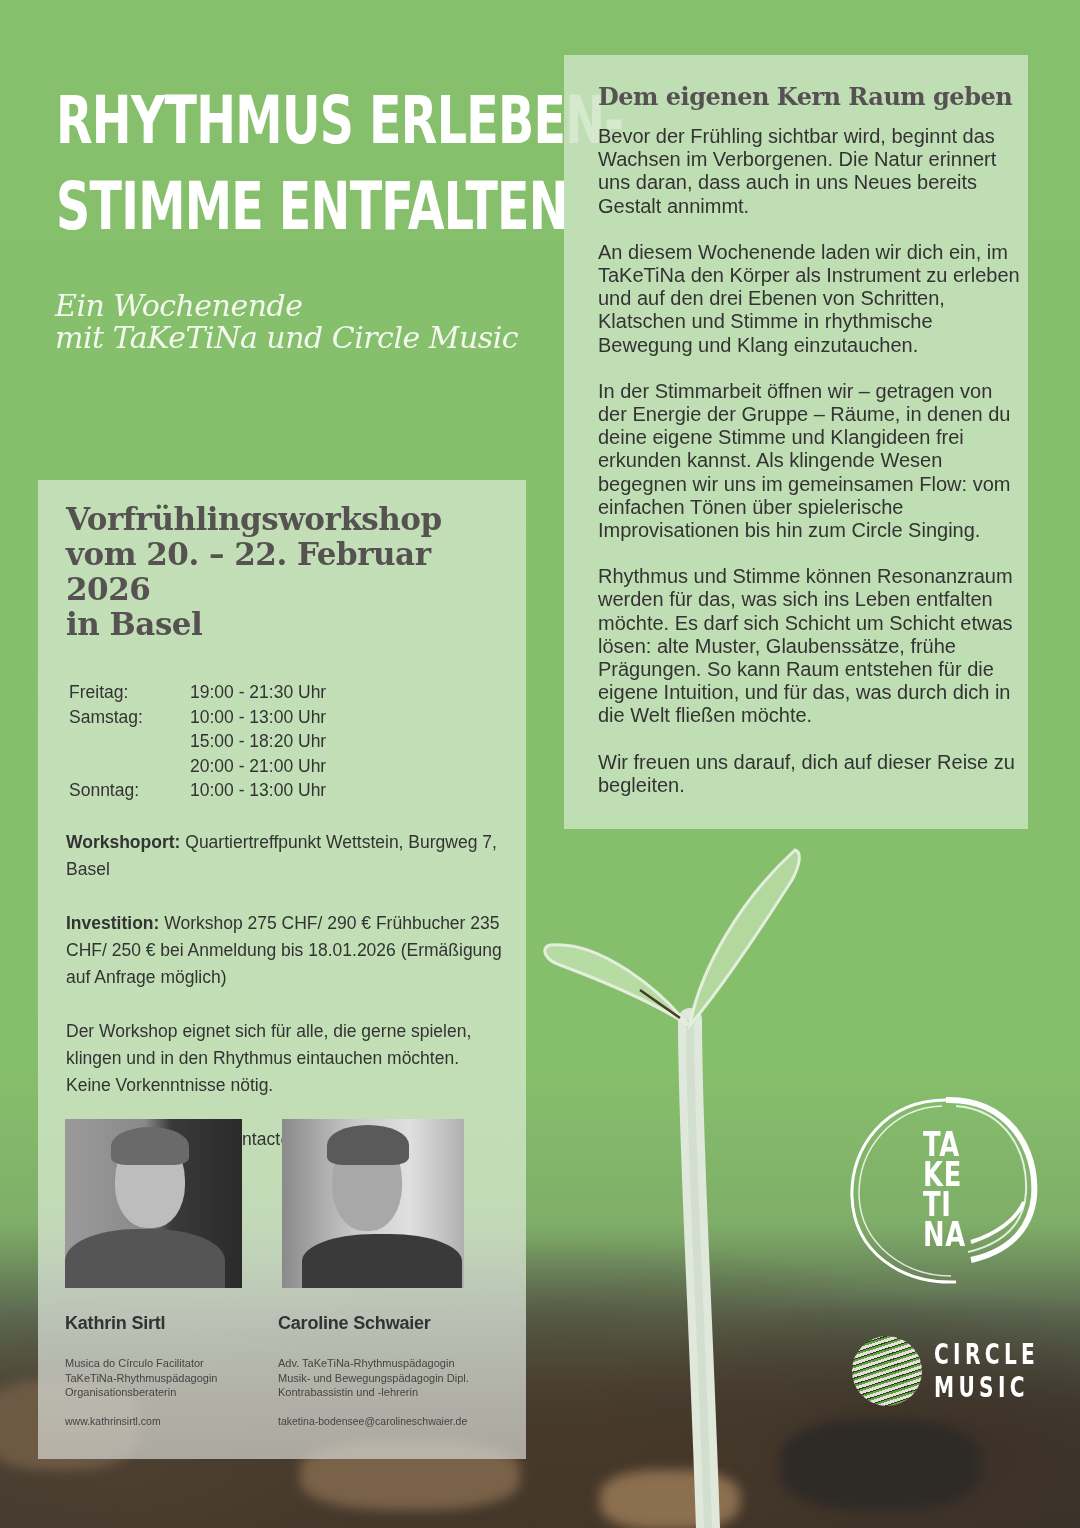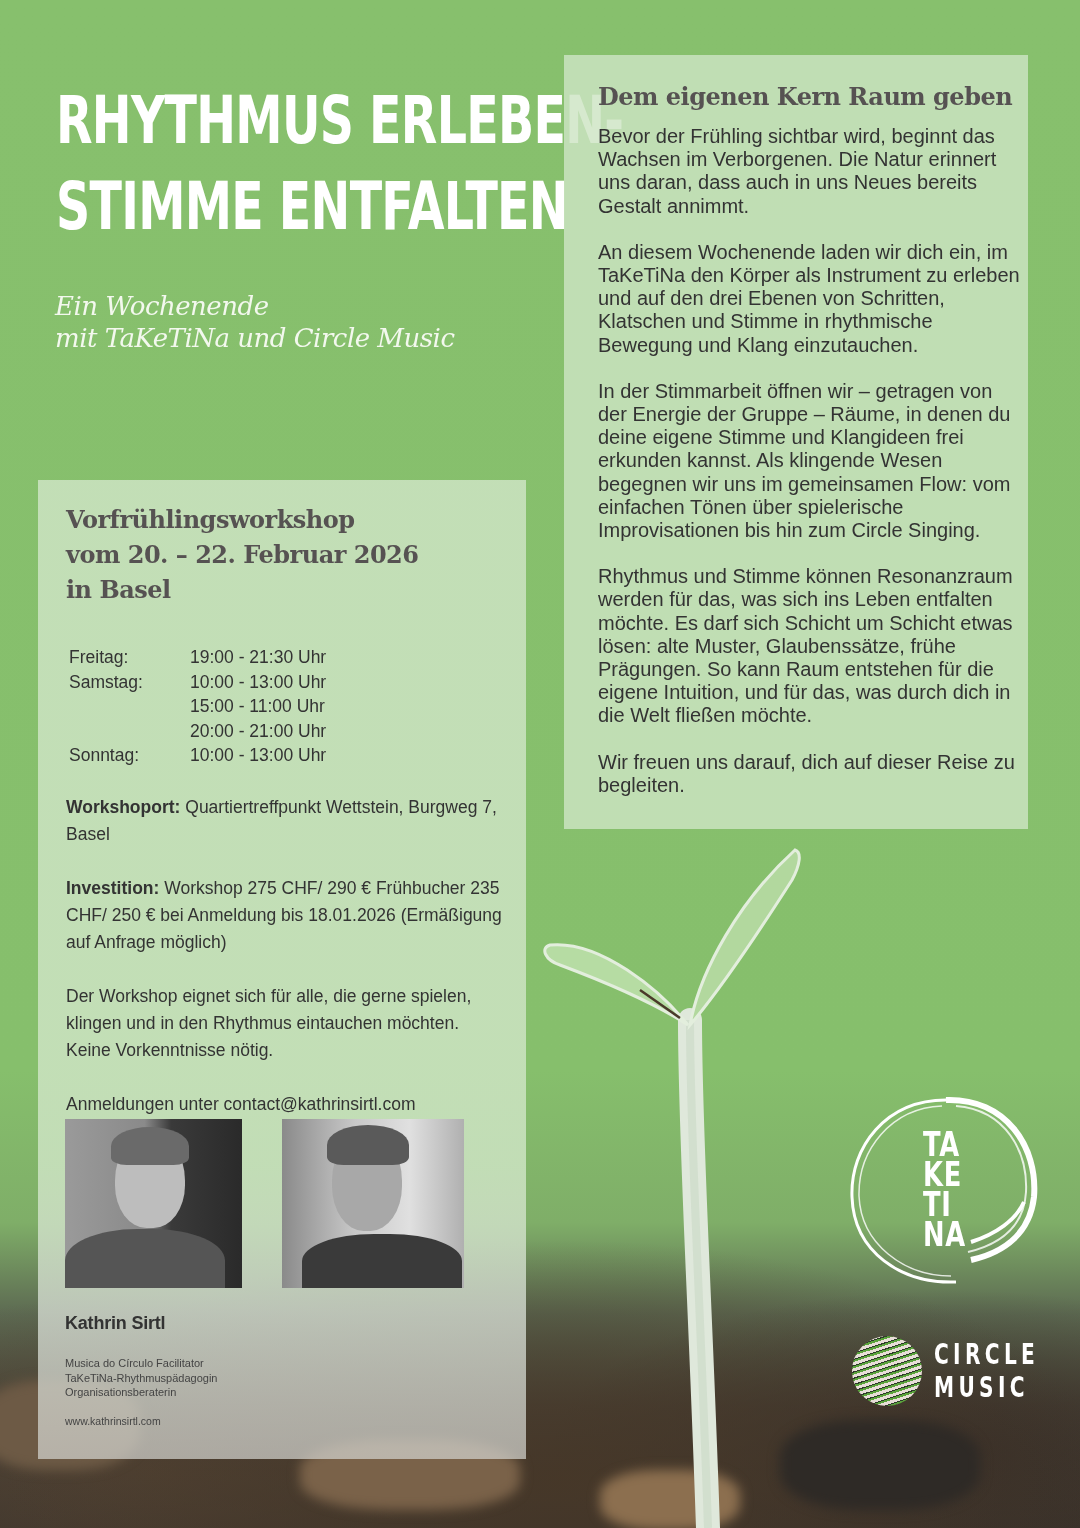--- a/index.html
+++ b/index.html
@@ -29,21 +29,21 @@
       letter-spacing: -1px;
       transform: scaleX(0.72);
       transform-origin: left top;
       white-space: nowrap;
     }
     .subtitle {
       position: absolute; left: 55px; top: 290px;
       color: #f3f8ee;
       font-family: "DejaVu Serif", serif;
       font-style: italic;
-      font-size: 26px;
+      font-size: 30px;
       line-height: 32px;
       letter-spacing: -0.5px;
     }
 
     .panel {
       position: absolute;
       background: rgba(205, 228, 195, 0.82);
       color: #3b3b3b;
     }
     .panel-right { left: 564px; top: 55px; width: 464px; height: 774px; padding: 26px 8px 0 34px; }
@@ -51,21 +51,21 @@
       background: linear-gradient(180deg, rgba(205,228,195,0.85) 0%, rgba(205,228,195,0.85) 70%, rgba(215,222,212,0.78) 85%, rgba(210,210,205,0.72) 100%);
     }
 
     .panel-heading {
       font-family: "DejaVu Serif", serif;
       font-weight: bold;
       color: #565252;
       letter-spacing: -0.5px;
     }
     .panel-right .panel-heading { font-size: 24px; line-height: 32px; margin-bottom: 12px; }
-    .panel-left .panel-heading { font-size: 24px; line-height: 35px; }
+    .panel-left .panel-heading { font-size: 31px; line-height: 35px; }
 
     .para { font-size: 20px; line-height: 23.2px; color: #333; margin-bottom: 23px; }
 
     .schedule { margin-top: 38px; margin-left: 3px; font-size: 17.5px; line-height: 24.5px; color: #333; }
     .schedule-row { display: flex; gap: 18px; }
     .schedule-day { width: 103px; }
 
     .info { margin-top: 26px; font-size: 17.5px; line-height: 27px; color: #333; }
     .info b { font-weight: bold; }
     .info-block { margin-bottom: 27px; }
@@ -151,21 +151,21 @@
     <div class="schedule-row">
       <span class="schedule-day">Freitag:</span>
       <span>19:00 - 21:30 Uhr</span>
     </div>
     <div class="schedule-row">
       <span class="schedule-day">Samstag:</span>
       <span>10:00 - 13:00 Uhr</span>
     </div>
     <div class="schedule-row">
       <span class="schedule-day"></span>
-      <span>15:00 - 11:00 Uhr</span>
+      <span>15:00 - 18:20 Uhr</span>
     </div>
     <div class="schedule-row">
       <span class="schedule-day"></span>
       <span>20:00 - 21:00 Uhr</span>
     </div>
     <div class="schedule-row">
       <span class="schedule-day">Sonntag:</span>
       <span>10:00 - 13:00 Uhr</span>
     </div>
   </div>
@@ -196,20 +196,27 @@
     </div>
   </div>
 
   <div class="people">
     <div class="person">
       <div class="person-name">Kathrin Sirtl</div>
       <div class="person-role">Musica do Círculo Facilitator</div>
       <div class="person-role">TaKeTiNa-Rhythmuspädagogin</div>
       <div class="person-role">Organisationsberaterin</div>
       <div class="person-link">www.kathrinsirtl.com</div>
+    </div>
+    <div class="person p2">
+      <div class="person-name">Caroline Schwaier</div>
+      <div class="person-role">Adv. TaKeTiNa-Rhythmuspädagogin</div>
+      <div class="person-role">Musik- und Bewegungspädagogin Dipl.</div>
+      <div class="person-role">Kontrabassistin und -lehrerin</div>
+      <div class="person-link">taketina-bodensee@carolineschwaier.de</div>
     </div>
   </div>
 </div>
 
 <div class="logo-taketina">
   <svg width="194" height="198" viewBox="0 0 194 198">
     <path d="M100 8 C40 8 4 55 6 105 C8 160 55 192 110 190" stroke="#fff" stroke-width="3" fill="none"></path>
     <path d="M96 14 C45 16 12 58 13 104 C15 152 58 184 105 184" stroke="#fff" stroke-width="1.5" fill="none" opacity="0.8"></path>
     <path d="M100 8 C160 6 192 55 188 105 C184 140 160 160 125 168" stroke="#fff" stroke-width="6" fill="none"></path>
     <path d="M110 14 C160 18 182 60 180 100 C178 135 155 152 122 160" stroke="#fff" stroke-width="2" fill="none" opacity="0.8"></path>

